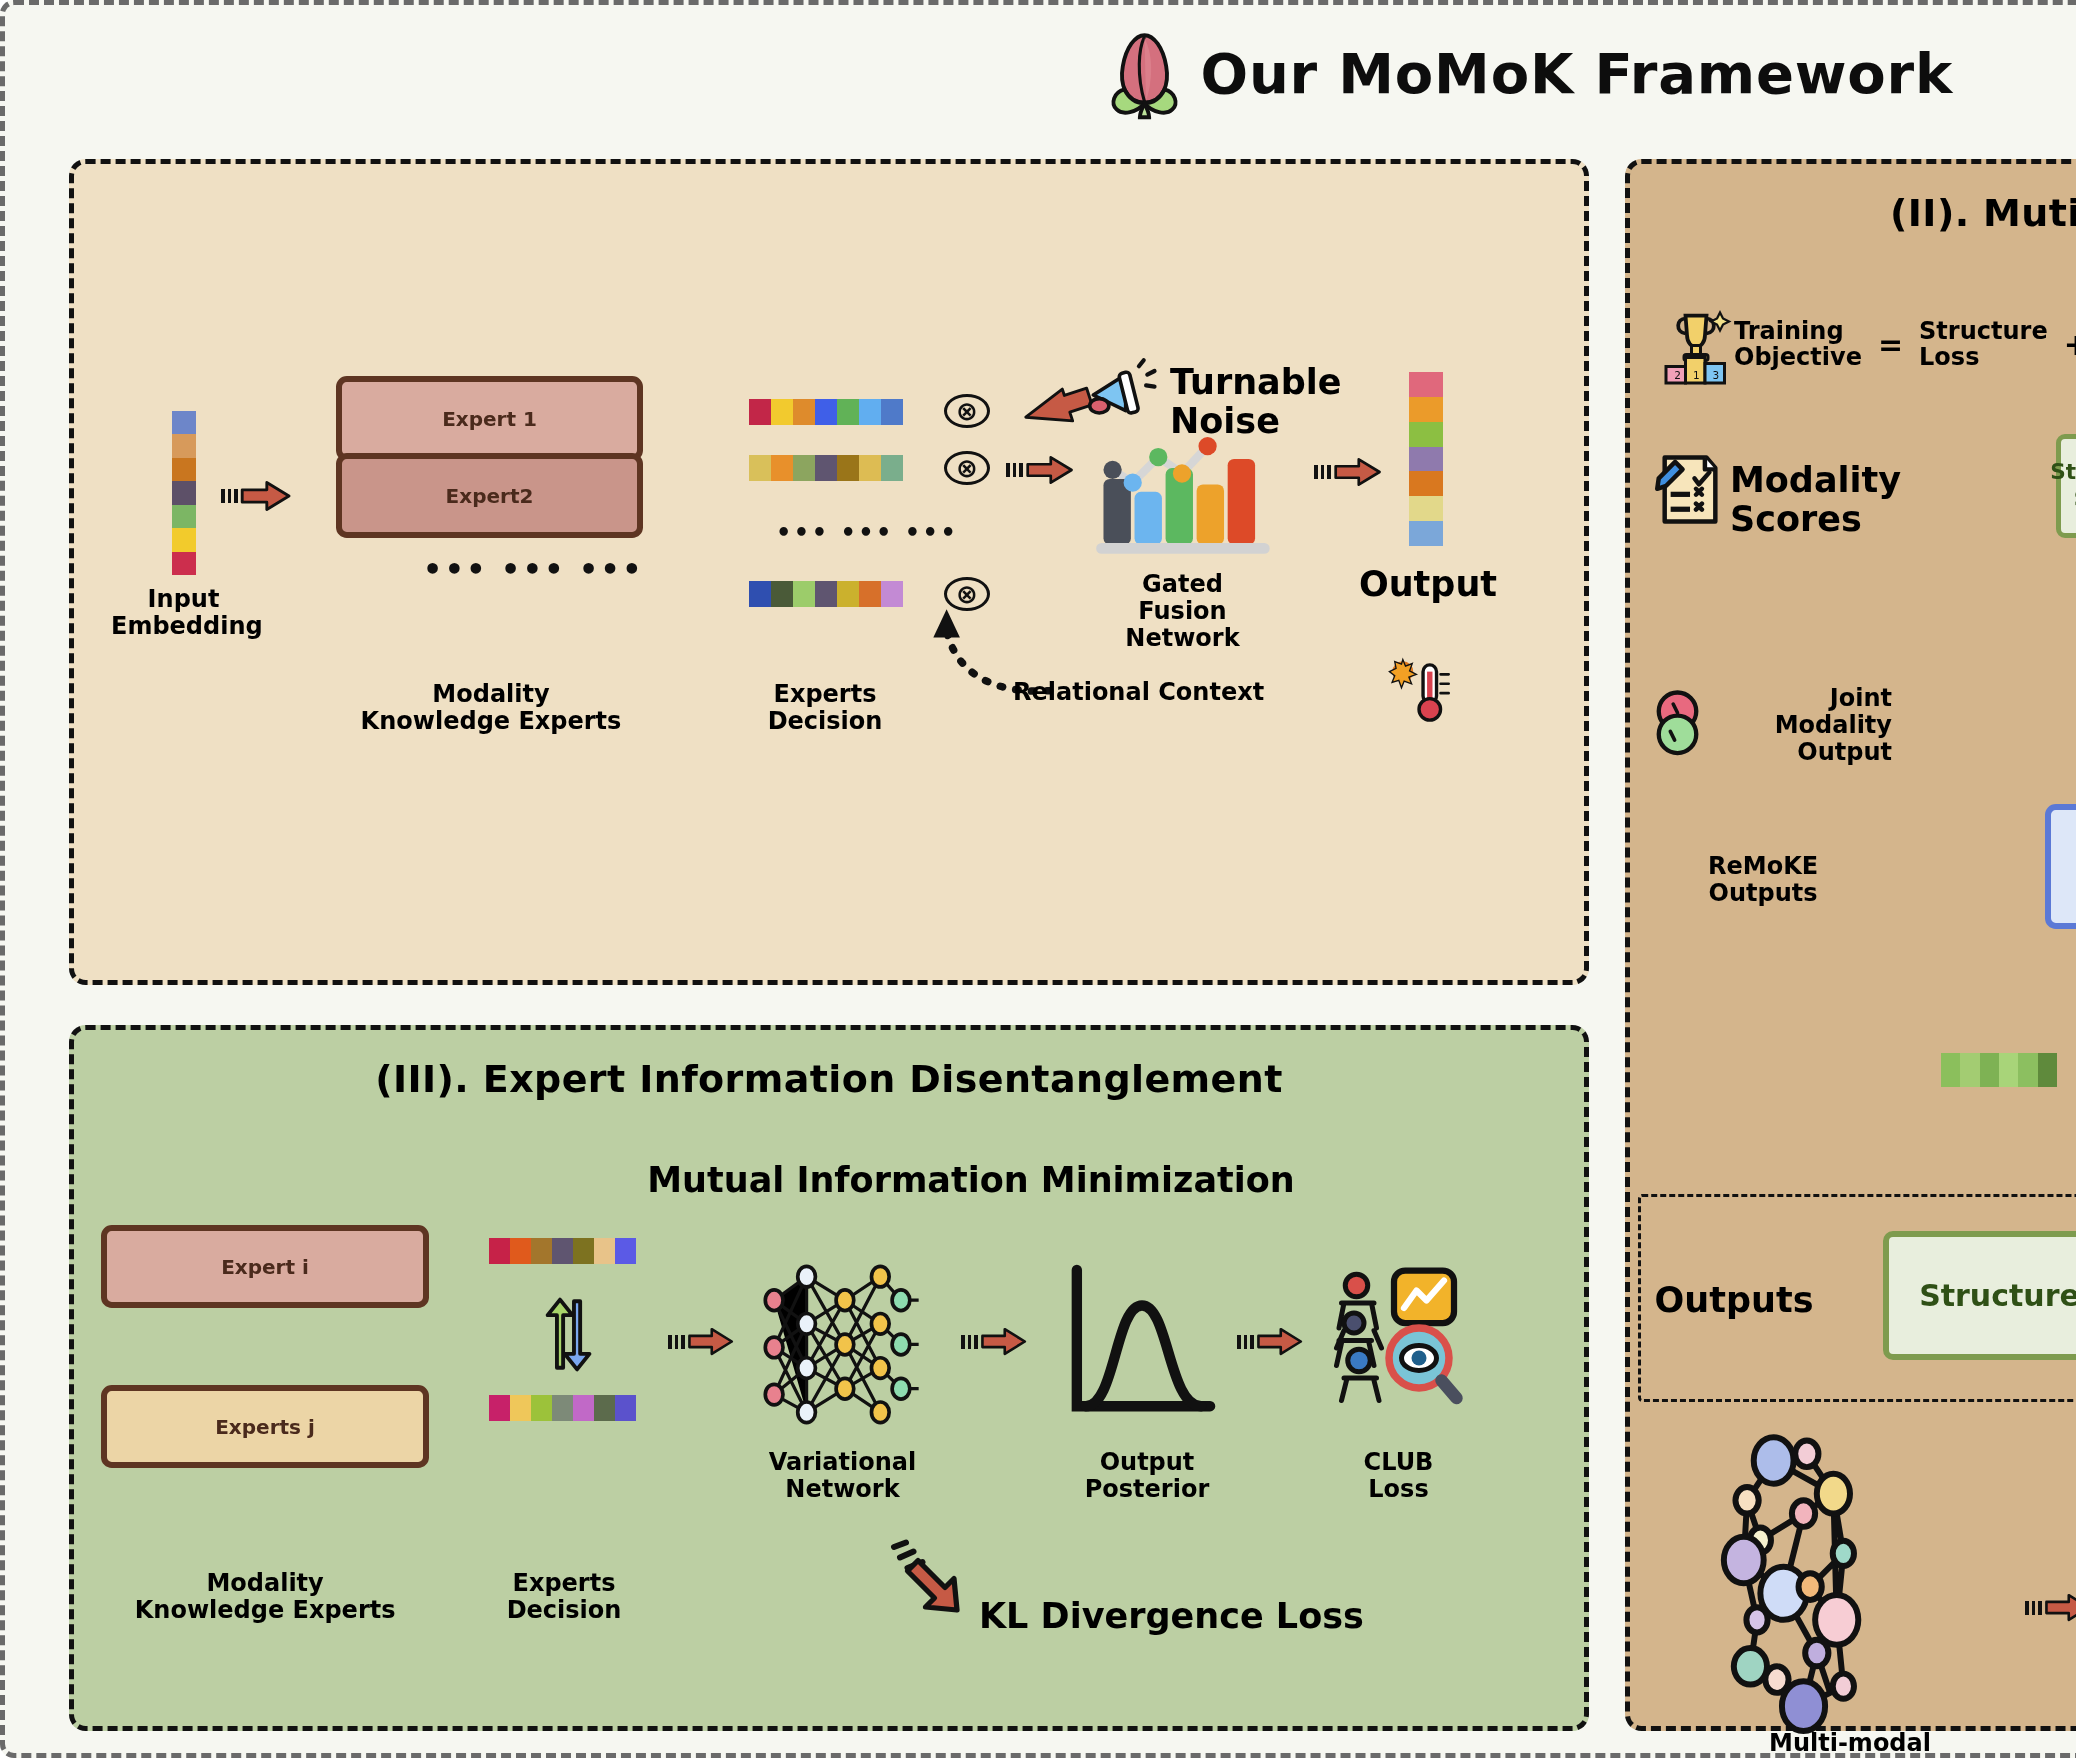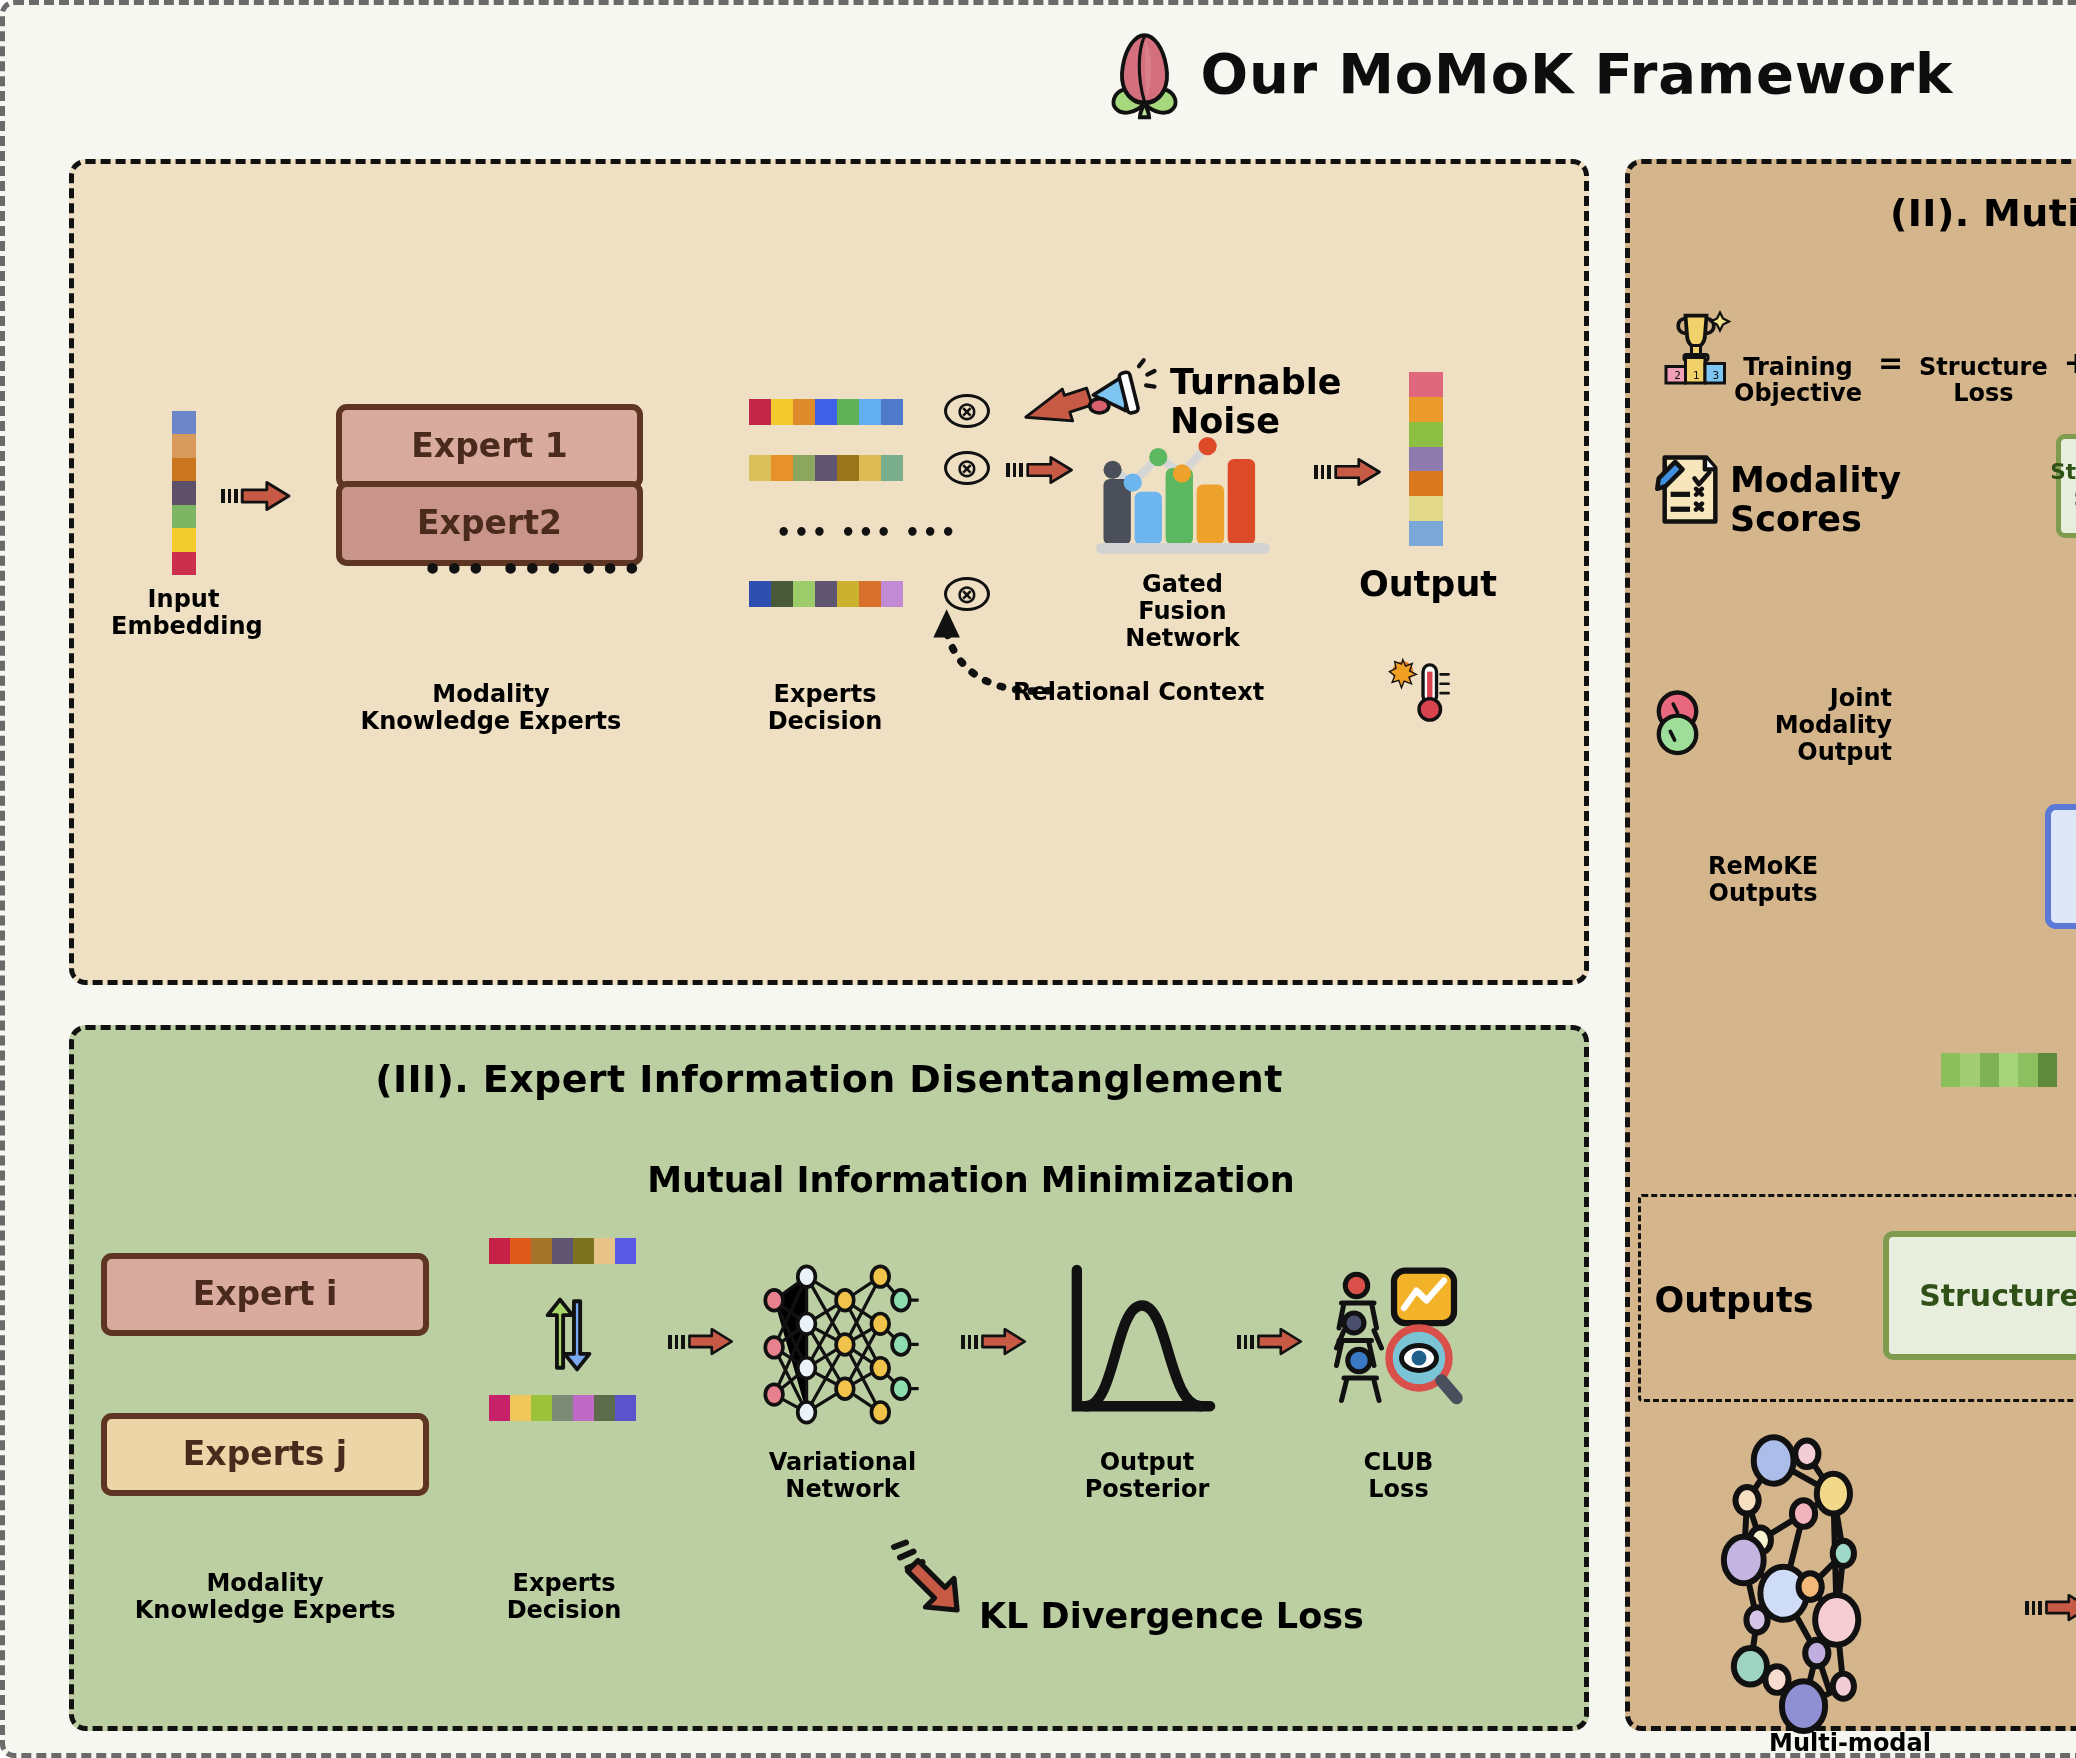--- a/index.html
+++ b/index.html
@@ -43,21 +43,21 @@
   #p1-title { top:31px; }
   #p3-title { top:29px; }
   #p2-title { top:29px; }
 
   
   .xbox {
     position:absolute; border-radius:10.8px; display:flex;
     align-items:center; justify-content:center; text-align:center;
     font-weight:600; line-height:1.1;
   }
-  .expert-box { border:6.6px solid #5e3522; color:#4a2a1c; font-size:33px;margin-top:28px; }
+  .expert-box { border:6.6px solid #5e3522; color:#4a2a1c; font-size:20px; }
 
   
   .strip { position:absolute; display:flex; }
   .strip.vert { flex-direction:column; }
   .strip > span { display:block; flex:1 1 auto; }
 
   
   .lbl {
     position:absolute; text-align:center; color:#000;
     font-size:24px; font-weight:600; line-height:1.12; white-space:pre-line;
@@ -102,21 +102,21 @@
   
   #remokes-frame {
     position:absolute; border:3.7px dashed #111; border-radius:4.2px;
   }
 
   
   #objective-row {
     position:absolute; display:flex; align-items:center; gap:16px;
     font-size:24px; font-weight:600; color:#000;
   }
-  .obj-term { text-align:center; line-height:1.1; white-space:pre-line;margin-top:36px; }
+  .obj-term { text-align:left; line-height:1.1; white-space:pre-line; }
   .obj-op { font-size:30px; font-weight:700; }
 
   svg { display:block; overflow:visible; }
 </style>
 </head>
 <body>
 
 <div id="page">
 
   <div id="title-bar">

